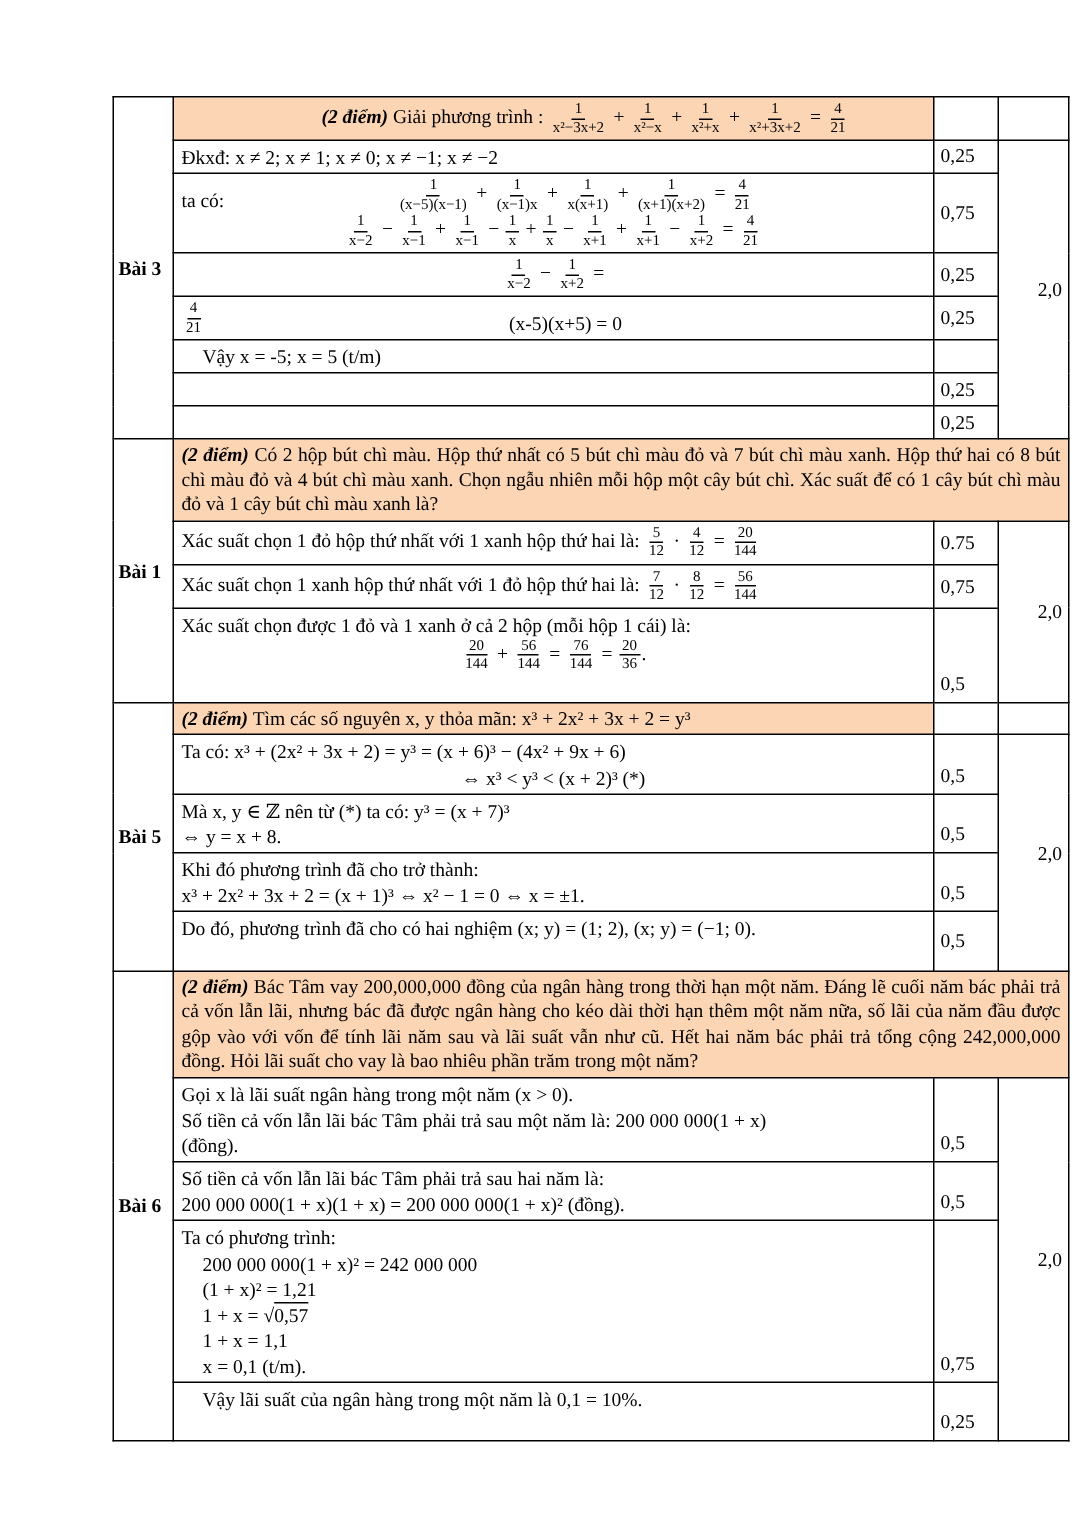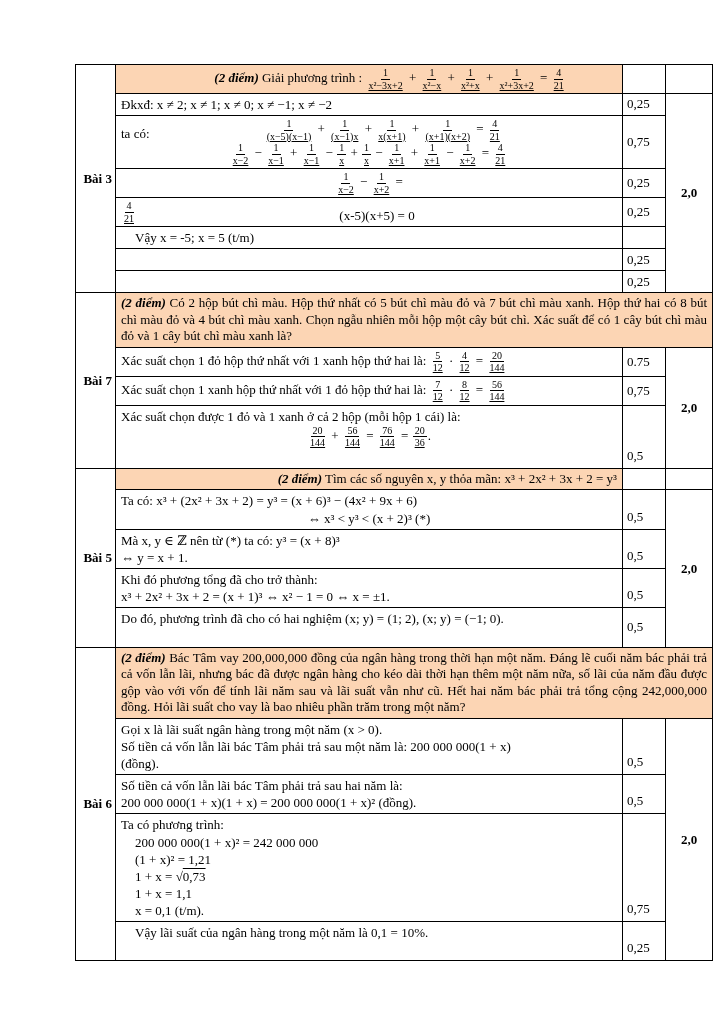--- a/index.html
+++ b/index.html
@@ -9,47 +9,47 @@
     font-family:"Liberation Serif","DejaVu Serif",serif;
     color:#000; font-size:13px;
   }
   .page { position:relative; width:725px; height:1024px; background:#fff; }
   table.rubric {
     position:absolute; left:75px; top:64px; width:637px;
     border-collapse:collapse; table-layout:fixed;
   }
   td { border:1px solid var(--bd,#000); vertical-align:top; padding:1px 4px; }
   td.bai {
-    font-weight:bold; text-align:right; vertical-align:middle;
+    font-weight:bold; text-align:left; vertical-align:middle;
     padding:0 3px; line-height:1.25;
   }
   td.hdr {
-    background:var(--hdr,#fcd5b4); padding:2px 5px; line-height:1.27;text-align:right;
+    background:var(--hdr,#fcd5b4); padding:2px 5px; line-height:1.27;
   }
   td.hdr.ac { text-align:center;padding-left:48px; }
   td.hdr.jus { text-align:justify;margin-top:48px; }
   td.hempty { background:#fff; }
   .badge { font-weight:bold; font-style:italic; }
   td.content { padding:2px 5px; line-height:1.32;margin-left:12px; }
   .line { min-height:17px; }
   .line.c { text-align:center; }
   .line.ind { padding-left:14px; }
   .line.haslbl { display:flex; align-items:flex-end; }
   .haslbl .lbl { flex:0 0 auto; }
   .haslbl .eq { flex:1 1 auto; text-align:center; }
   td.pts { padding:2px 4px; line-height:1.25; }
   td.pts.vm { vertical-align:middle; }
   td.pts.vb { vertical-align:bottom; padding-bottom:4px; }
-  td.total { text-align:center; vertical-align:middle;font-weight:bold; }
+  td.total { text-align:right; vertical-align:middle; }
   .frac {
     display:inline-flex; flex-direction:column; align-items:center;
     vertical-align:middle; font-size:10px; line-height:1.15; padding:0 1px;
   }
   .frac .fn { border-bottom:1px solid #000; padding:0 2px; }
-  .frac .fd { padding:0 2px;text-decoration:underline; }
+  .frac .fd { padding:0 2px; }
   .ovl { text-decoration:overline; }
 </style>
 </head>
 <body style="background: rgb(255, 255, 255); color: rgb(0, 0, 0);">
 
 <div class="page">
   <table class="rubric">
     <colgroup>
       <col style="width:40px">
       <col style="width:507px">
@@ -173,21 +173,21 @@
           </td>
           <td class="pts vm">0,25</td>
         </tr>
         <tr>
           <td class="content">
             <div class="line"></div>
           </td>
           <td class="pts vm">0,25</td>
         </tr>
         <tr>
-          <td class="bai" rowspan="4">Bài 7</td>
+          <td class="bai" rowspan="4">Bài 1</td>
           <td class="hdr jus" colspan="3"><span class="badge">(2 điểm)</span> Có 2 hộp bút chì màu. Hộp thứ nhất có 5 bút chì màu đỏ và 7 bút chì màu xanh. Hộp thứ hai có 8 bút chì màu đỏ và 4 bút chì màu xanh. Chọn ngẫu nhiên mỗi hộp một cây bút chì. Xác suất để có 1 cây bút chì màu đỏ và 1 cây bút chì màu xanh là?</td>
         </tr>
         <tr>
           <td class="content">
             <div class="line">Xác suất chọn 1 đỏ hộp thứ nhất với 1 xanh hộp thứ hai là: <span class="frac">
                 <span class="fn">5</span>
                 <span class="fd">12</span>
               </span> · <span class="frac">
                 <span class="fn">4</span>
                 <span class="fd">12</span>
@@ -243,28 +243,28 @@
         <tr>
           <td class="content">
             <div class="line">Ta có: x³ + (2x² + 3x + 2) = y³ = (x + 6)³ − (4x² + 9x + 6)</div>
             <div class="line c">⇔ x³ &lt; y³ &lt; (x + 2)³   (*)</div>
           </td>
           <td class="pts vb">0,5</td>
           <td class="total" rowspan="4">2,0</td>
         </tr>
         <tr>
           <td class="content">
-            <div class="line">Mà x, y ∈ ℤ nên từ (*)  ta có: y³ = (x + 8)³</div>
-            <div class="line">⇔ y = x + 1.</div>
-          </td>
-          <td class="pts vb">0,5</td>
-        </tr>
-        <tr>
-          <td class="content">
-            <div class="line">Khi đó phương tổng đã cho trở thành:</div>
+            <div class="line">Mà x, y ∈ ℤ nên từ (*)  ta có: y³ = (x + 7)³</div>
+            <div class="line">⇔ y = x + 8.</div>
+          </td>
+          <td class="pts vb">0,5</td>
+        </tr>
+        <tr>
+          <td class="content">
+            <div class="line">Khi đó phương trình đã cho trở thành:</div>
             <div class="line">x³ + 2x² + 3x + 2 = (x + 1)³ ⇔ x² − 1 = 0 ⇔ x = ±1.</div>
           </td>
           <td class="pts vb">0,5</td>
         </tr>
         <tr>
           <td class="content">
             <div class="line">Do đó, phương trình đã cho có hai nghiệm (x; y) = (1; 2), (x; y) = (−1; 0).</div>
             <div class="line"></div>
           </td>
           <td class="pts vm">0,5</td>
@@ -287,21 +287,21 @@
             <div class="line">Số tiền cả vốn lẫn lãi bác Tâm phải trả sau hai năm là:</div>
             <div class="line">200 000 000(1 + x)(1 + x) = 200 000 000(1 + x)² (đồng).</div>
           </td>
           <td class="pts vb">0,5</td>
         </tr>
         <tr>
           <td class="content">
             <div class="line">Ta có phương trình:</div>
             <div class="line ind">200 000 000(1 + x)² = 242 000 000</div>
             <div class="line ind">(1 + x)² = 1,21</div>
-            <div class="line ind">1 + x = √<span class="ovl">0,73</span></div>
+            <div class="line ind">1 + x = √<span class="ovl">0,57</span></div>
             <div class="line ind">1 + x = 1,1</div>
             <div class="line ind">x = 0,1 (t/m).</div>
           </td>
           <td class="pts vb">0,75</td>
         </tr>
         <tr>
           <td class="content">
             <div class="line ind">Vậy lãi suất của ngân hàng trong một năm là 0,1 = 10%.</div>
             <div class="line"></div>
           </td>

